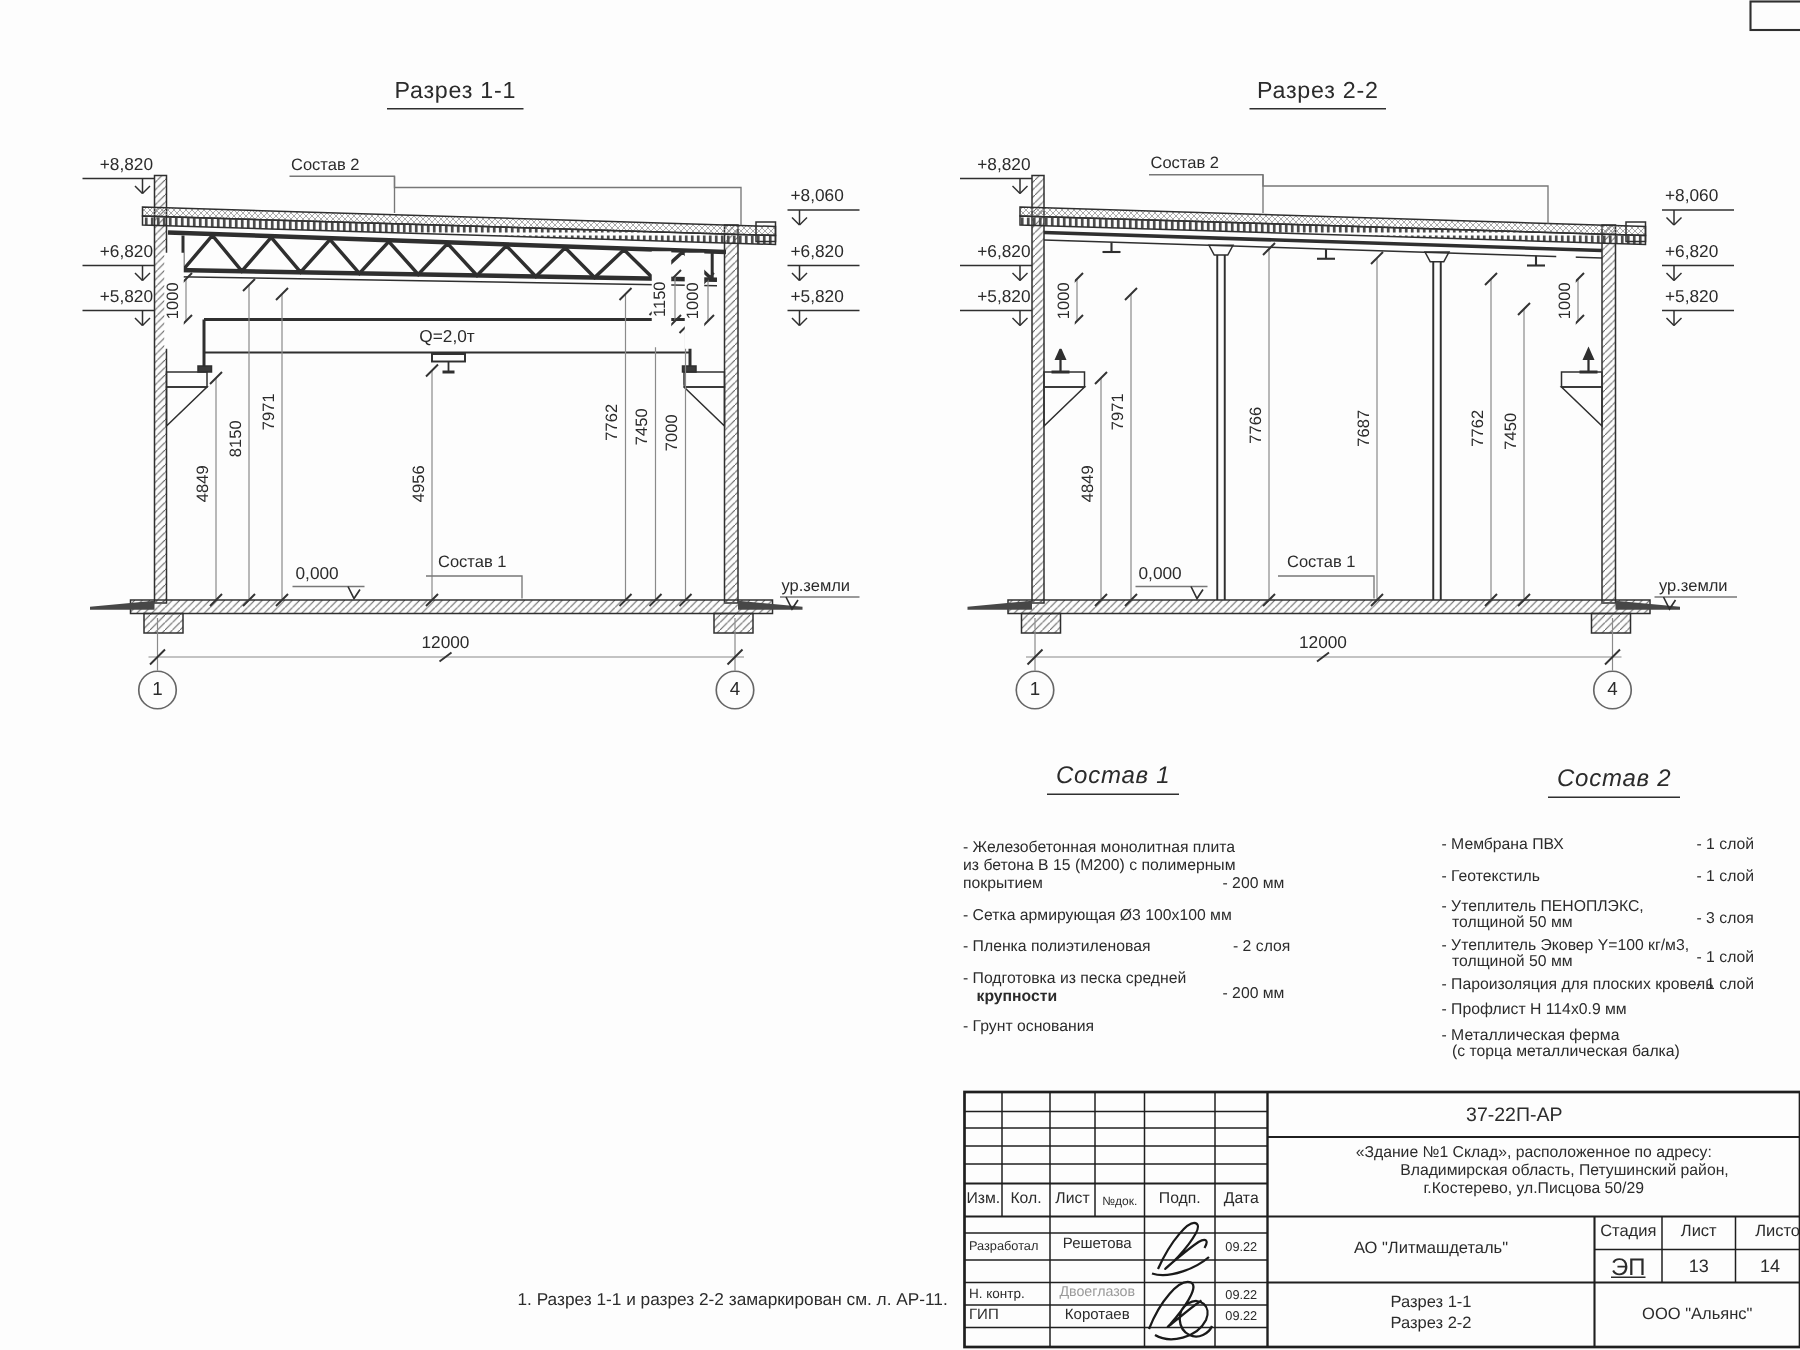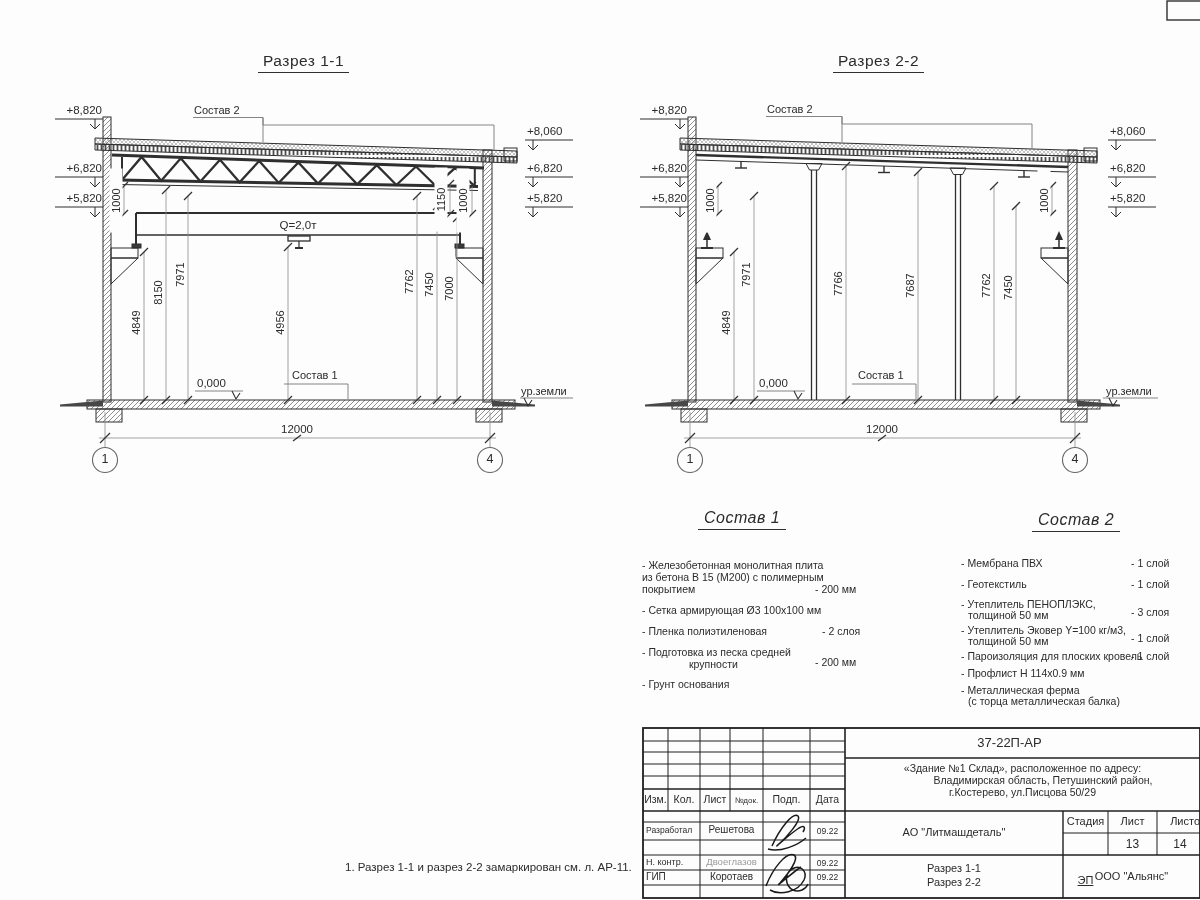--- a/index.html
+++ b/index.html
@@ -367,21 +367,21 @@
 
 <div class="lbl sost-title" style="left:698px;top:509px;">Состав 1</div>
 <div class="lbl li" style="left:642px;top:559px;">- Железобетонная  монолитная плита</div>
 <div class="lbl li" style="left:642px;top:571px;text-align:right;">из бетона В 15 (М200) с полимерным</div>
 <div class="lbl li" style="left:642px;top:583px;">покрытием</div>
 <div class="lbl li" style="left:815px;top:583px;">- 200 мм</div>
 <div class="lbl li" style="left:642px;top:604px;">- Сетка армирующая Ø3 100х100 мм</div>
 <div class="lbl li" style="left:642px;top:625px;">- Пленка полиэтиленовая</div>
 <div class="lbl li" style="left:822px;top:625px;">- 2 слоя</div>
 <div class="lbl li" style="left:642px;top:646px;">- Подготовка из песка средней</div>
-<div class="lbl li" style="left:689px;top:658px;">крупности</div>
+<div class="lbl li" style="left:651px;top:658px;font-weight:bold;">крупности</div>
 <div class="lbl li" style="left:815px;top:656px;">- 200 мм</div>
 <div class="lbl li" style="left:642px;top:678px;">- Грунт основания</div>
 
 <div class="lbl sost-title" style="left:1032px;top:511px;">Состав 2</div>
 <div class="lbl li" style="left:961px;top:557px;">- Мембрана ПВХ</div>
 <div class="lbl li" style="left:1131px;top:557px;">- 1 слой</div>
 <div class="lbl li" style="left:961px;top:578px;">- Геотекстиль</div>
 <div class="lbl li" style="left:1131px;top:578px;">- 1 слой</div>
 <div class="lbl li" style="left:961px;top:598px;">- Утеплитель ПЕНОПЛЭКС,</div>
 <div class="lbl li" style="left:968px;top:609px;">толщиной 50 мм</div>
@@ -413,20 +413,20 @@
 <div class="tb ctr" style="left:810px;top:826px;width:35px;font-size:8.5px;">09.22</div>
 <div class="tb" style="left:646px;top:857px;font-size:9px;">Н. контр.</div>
 <div class="tb ctr gray" style="left:700px;top:856px;width:63px;font-size:9.5px;">Двоеглазов</div>
 <div class="tb ctr" style="left:810px;top:858px;width:35px;font-size:8.5px;">09.22</div>
 <div class="tb" style="left:646px;top:871px;font-size:10px;">ГИП</div>
 <div class="tb ctr" style="left:700px;top:871px;width:63px;font-size:10px;">Коротаев</div>
 <div class="tb ctr" style="left:810px;top:872px;width:35px;font-size:8.5px;">09.22</div>
 <div class="tb ctr" style="left:1063px;top:815px;width:45px;font-size:11px;">Стадия</div>
 <div class="tb ctr" style="left:1108px;top:815px;width:49px;font-size:11px;">Лист</div>
 <div class="tb ctr" style="left:1157px;top:815px;width:62px;font-size:11px;">Листов</div>
-<div class="tb ctr" style="left:1063px;top:874px;width:45px;font-size:11px;text-decoration:underline;">ЭП</div>
+<div class="tb ctr" style="left:1063px;top:837px;width:45px;font-size:16px;text-decoration:underline;">ЭП</div>
 <div class="tb ctr" style="left:1108px;top:837px;width:49px;font-size:12px;">13</div>
 <div class="tb ctr" style="left:1157px;top:837px;width:46px;font-size:12px;">14</div>
 <div class="tb ctr" style="left:845px;top:862px;width:218px;font-size:11px;">Разрез 1-1</div>
 <div class="tb ctr" style="left:845px;top:876px;width:218px;font-size:11px;">Разрез 2-2</div>
 <div class="tb ctr" style="left:1063px;top:870px;width:137px;font-size:11px;">ООО "Альянс"</div>
 
 </div>
 
 </body></html>

